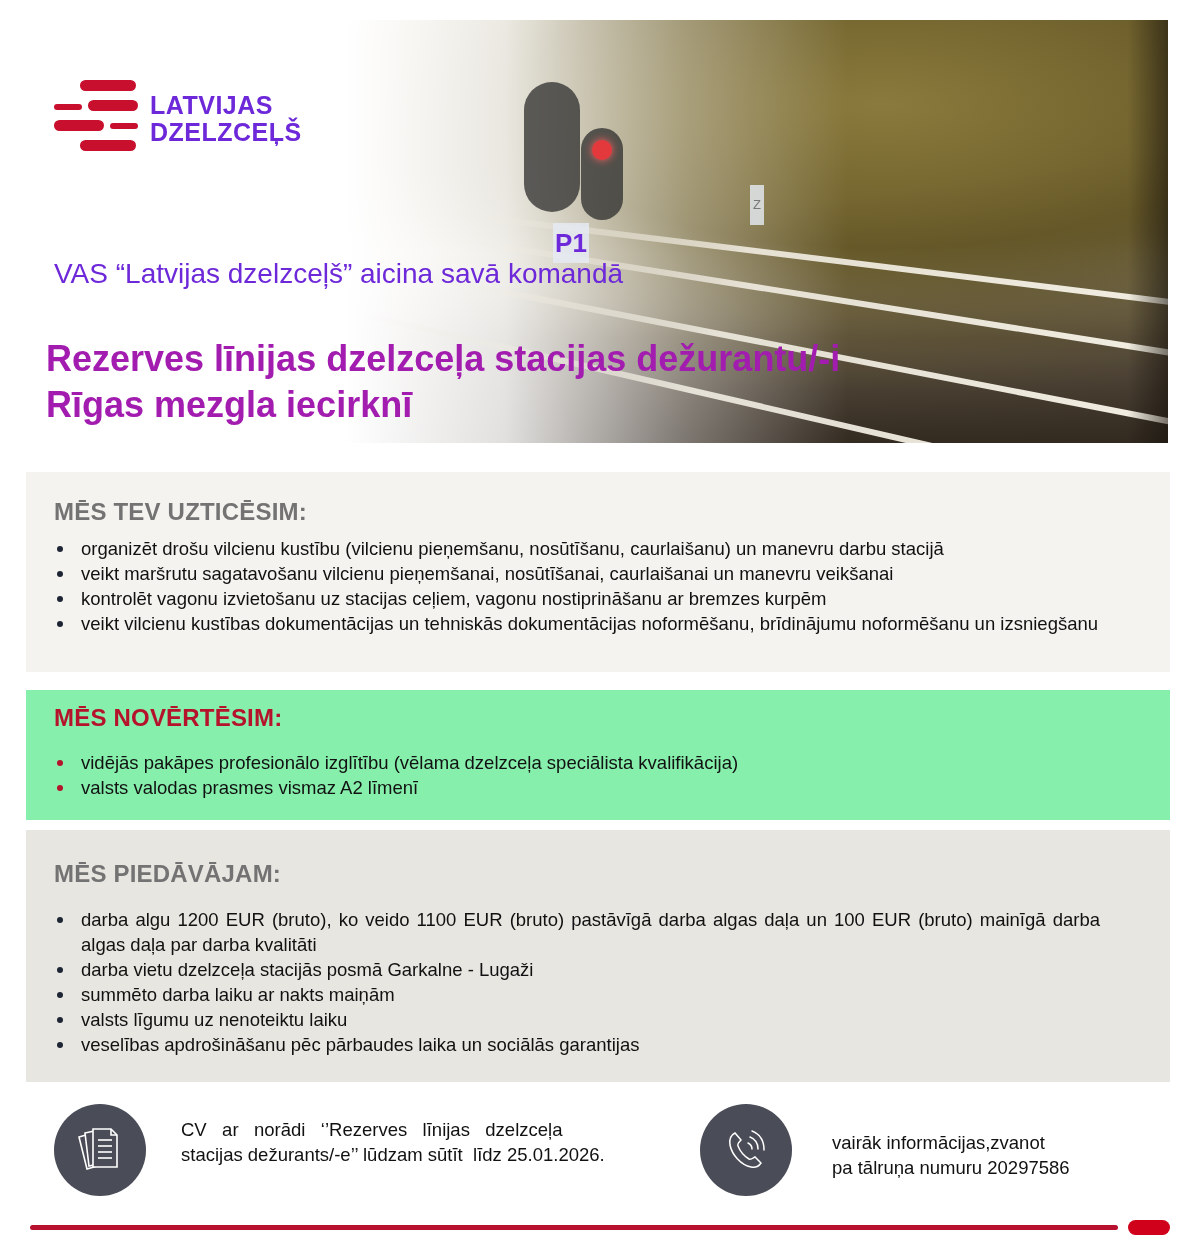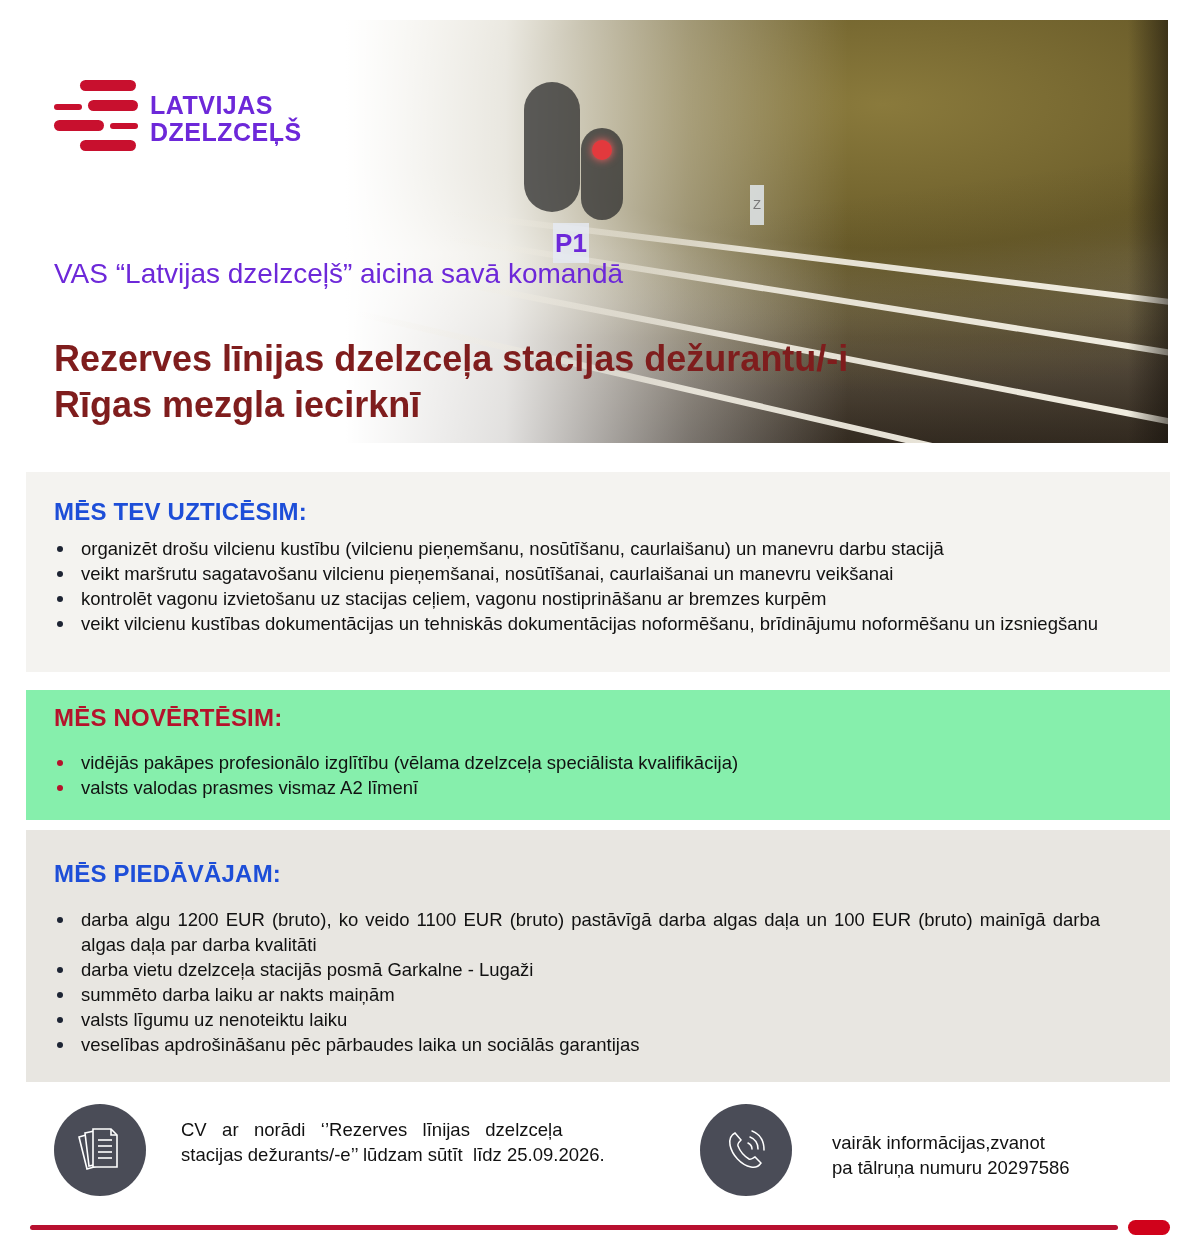--- a/index.html
+++ b/index.html
@@ -21,29 +21,29 @@
   .signal-light { position: absolute; border-radius: 50%; }
   .hero-edge { position: absolute; right: 0; top: 0; width: 40px; height: 100%;
     background: linear-gradient(90deg, rgba(0,0,0,0), rgba(20,15,10,0.55)); }
 
   .logo { position: absolute; left: 54px; top: 80px; width: 260px; height: 80px; }
   .logo-bar { position: absolute; background: #c8102e; border-radius: 6px; height: 11px; }
   .logo-text { position: absolute; left: 96px; top: 12px; color: #6d28d9; font-weight: bold;
     font-size: 25px; line-height: 27px; letter-spacing: 0.5px; }
 
   .intro { position: absolute; left: 54px; top: 258px; font-size: 28px; color: #6d28d9; }
-  .title { position: absolute; left: 54px; top: 336px; font-size: 36px; font-weight: bold;
-    line-height: 46px; color: #7f1d1d; }
+  .title { position: absolute; left: 46px; top: 336px; font-size: 36px; font-weight: bold;
+    line-height: 46px; color: #a21caf; }
 
   
   .section { position: absolute; left: 26px; width: 1144px; }
   .sec1 { top: 472px; height: 200px; background: #f4f3f0; }
   .sec2 { top: 690px; height: 130px; background: #86efac; }
   .sec3 { top: 830px; height: 252px; background: #e8e6e1; }
-  .sec-heading { position: absolute; left: 28px; font-size: 24px; font-weight: bold; color: #1d4ed8; letter-spacing: 0.2px; }
+  .sec-heading { position: absolute; left: 28px; font-size: 24px; font-weight: bold; color: #737373; letter-spacing: 0.2px; }
   .sec2 .sec-heading { color: #b5122b; }
   .bullets { position: absolute; left: 28px; right: 30px; margin: 0; padding: 0; list-style: none; font-size: 18.5px; line-height: 25px; color: #111; }
   .bullets li { position: relative; padding-left: 27px; }
   .bullet-dot { position: absolute; left: 3px; top: 10px; width: 6px; height: 6px; border-radius: 50%; background: #1d2433; }
   .sec2 .bullet-dot { background: #b5122b; }
   .justify li span.txt { text-align: justify; display: block; }
 
   
   .circle-icon { position: absolute; width: 92px; height: 92px; border-radius: 50%; background: #4a4c57; display: flex; align-items: center; justify-content: center; }
   .footer-text { position: absolute; font-size: 18.5px; line-height: 25px; color: #111; }
@@ -125,21 +125,21 @@
     <path d="M22 8 L40 8 L46 14 L46 46 L22 46 Z" fill="#4a4c57"></path>
     <path d="M40 8 L40 14 L46 14"></path>
     <line x1="27" y1="19" x2="41" y2="19"></line>
     <line x1="27" y1="25" x2="41" y2="25"></line>
     <line x1="27" y1="31" x2="41" y2="31"></line>
     <line x1="27" y1="37" x2="41" y2="37"></line>
   </svg>
 </div>
 <div class="footer-text" style="left:181px; top:1117px; width:490px;">
   <div style="white-space:pre;">CV   ar   norādi   ‘’Rezerves   līnijas   dzelzceļa</div>
-  <div style="white-space:pre;">stacijas dežurants/-e’’ lūdzam sūtīt  līdz 25.09.2026.</div>
+  <div style="white-space:pre;">stacijas dežurants/-e’’ lūdzam sūtīt  līdz 25.01.2026.</div>
 </div>
 
 <div class="circle-icon" style="left:700px; top:1104px;">
   <svg width="54" height="54" viewBox="0 0 54 54" fill="none" stroke="#ffffff" stroke-width="1.5" stroke-linecap="round">
     <path d="M16 10 C12 12 10 16 11 22 C13 32 22 42 32 44 C37 45 40 43 42 40 L36 34 C34 35 32 37 30 36 C25 33 21 28 19 23 C18 21 20 19 22 17 Z"></path>
     <path d="M29 20 C31 21 33 23 33 26"></path>
     <path d="M31 14 C36 16 39 20 39 26"></path>
     <path d="M33 8 C41 11 45 18 45 27"></path>
   </svg>
 </div>

